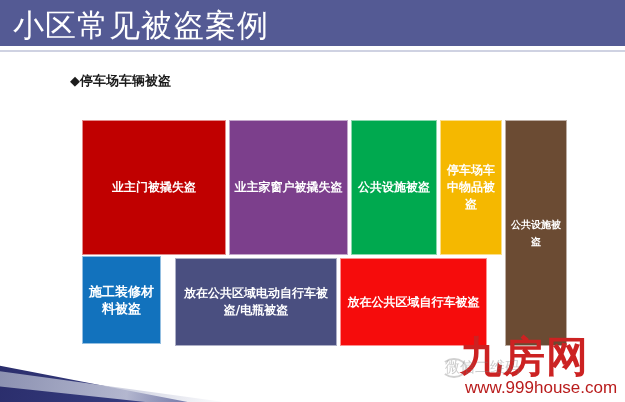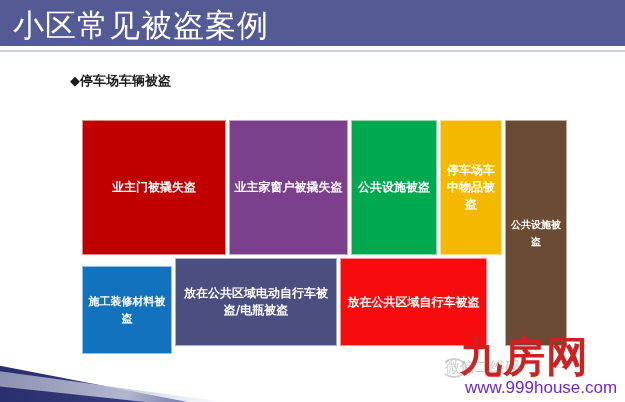--- a/index.html
+++ b/index.html
@@ -112,21 +112,21 @@
     color: #cc2222;
     letter-spacing: 1px;
     white-space: nowrap;
   }
   #wm-url {
     position: absolute;
     left: 10px;
     top: 44px;
     font-size: 17px;
     line-height: 20px;
-    color: #6d28d9;
+    color: #b91c1c;
     white-space: nowrap;
     font-family: "Liberation Sans", sans-serif;
   }
   #wm-faint {
     position: absolute;
     left: -10px;
     top: 24px;
     font-size: 15px;
     line-height: 18px;
     color: rgba(120,120,120,0.38);
@@ -163,21 +163,21 @@
     <div class="block" style="left: 229px; top: 120px; width: 119px; height: 135px; background: rgb(124, 63, 140); font-size: 12px;">
       <span>业主家窗户被撬失盗</span>
     </div>
     <div class="block" style="left: 351px; top: 120px; width: 86px; height: 135px; background: rgb(0, 169, 79); font-size: 12px;">
       <span>公共设施被盗</span>
     </div>
     <div class="block" style="left: 440px; top: 120px; width: 62px; height: 135px; background: rgb(245, 184, 0); font-size: 12px; align-items: center;">
       <span>停车场车中物品被盗</span>
     </div>
 
-    <div class="block" style="left: 82px; top: 266px; width: 90px; height: 88px; background: rgb(18, 114, 189); font-size: 11px;">
+    <div class="block" style="left: 82px; top: 256px; width: 79px; height: 88px; background: rgb(18, 114, 189); font-size: 13px;">
       <span>施工装修材料被盗</span>
     </div>
     <div class="block" style="left: 175px; top: 258px; width: 162px; height: 88px; background: rgb(74, 79, 128); font-size: 12px;">
       <span>放在公共区域电动自行车被盗/电瓶被盗</span>
     </div>
     <div class="block" style="left: 340px; top: 258px; width: 147px; height: 88px; background: rgb(246, 12, 12); font-size: 12px;">
       <span>放在公共区域自行车被盗</span>
     </div>
 
     <div class="block" style="left: 505px; top: 120px; width: 62px; height: 226px; background: rgb(107, 75, 51); font-size: 10px;">

